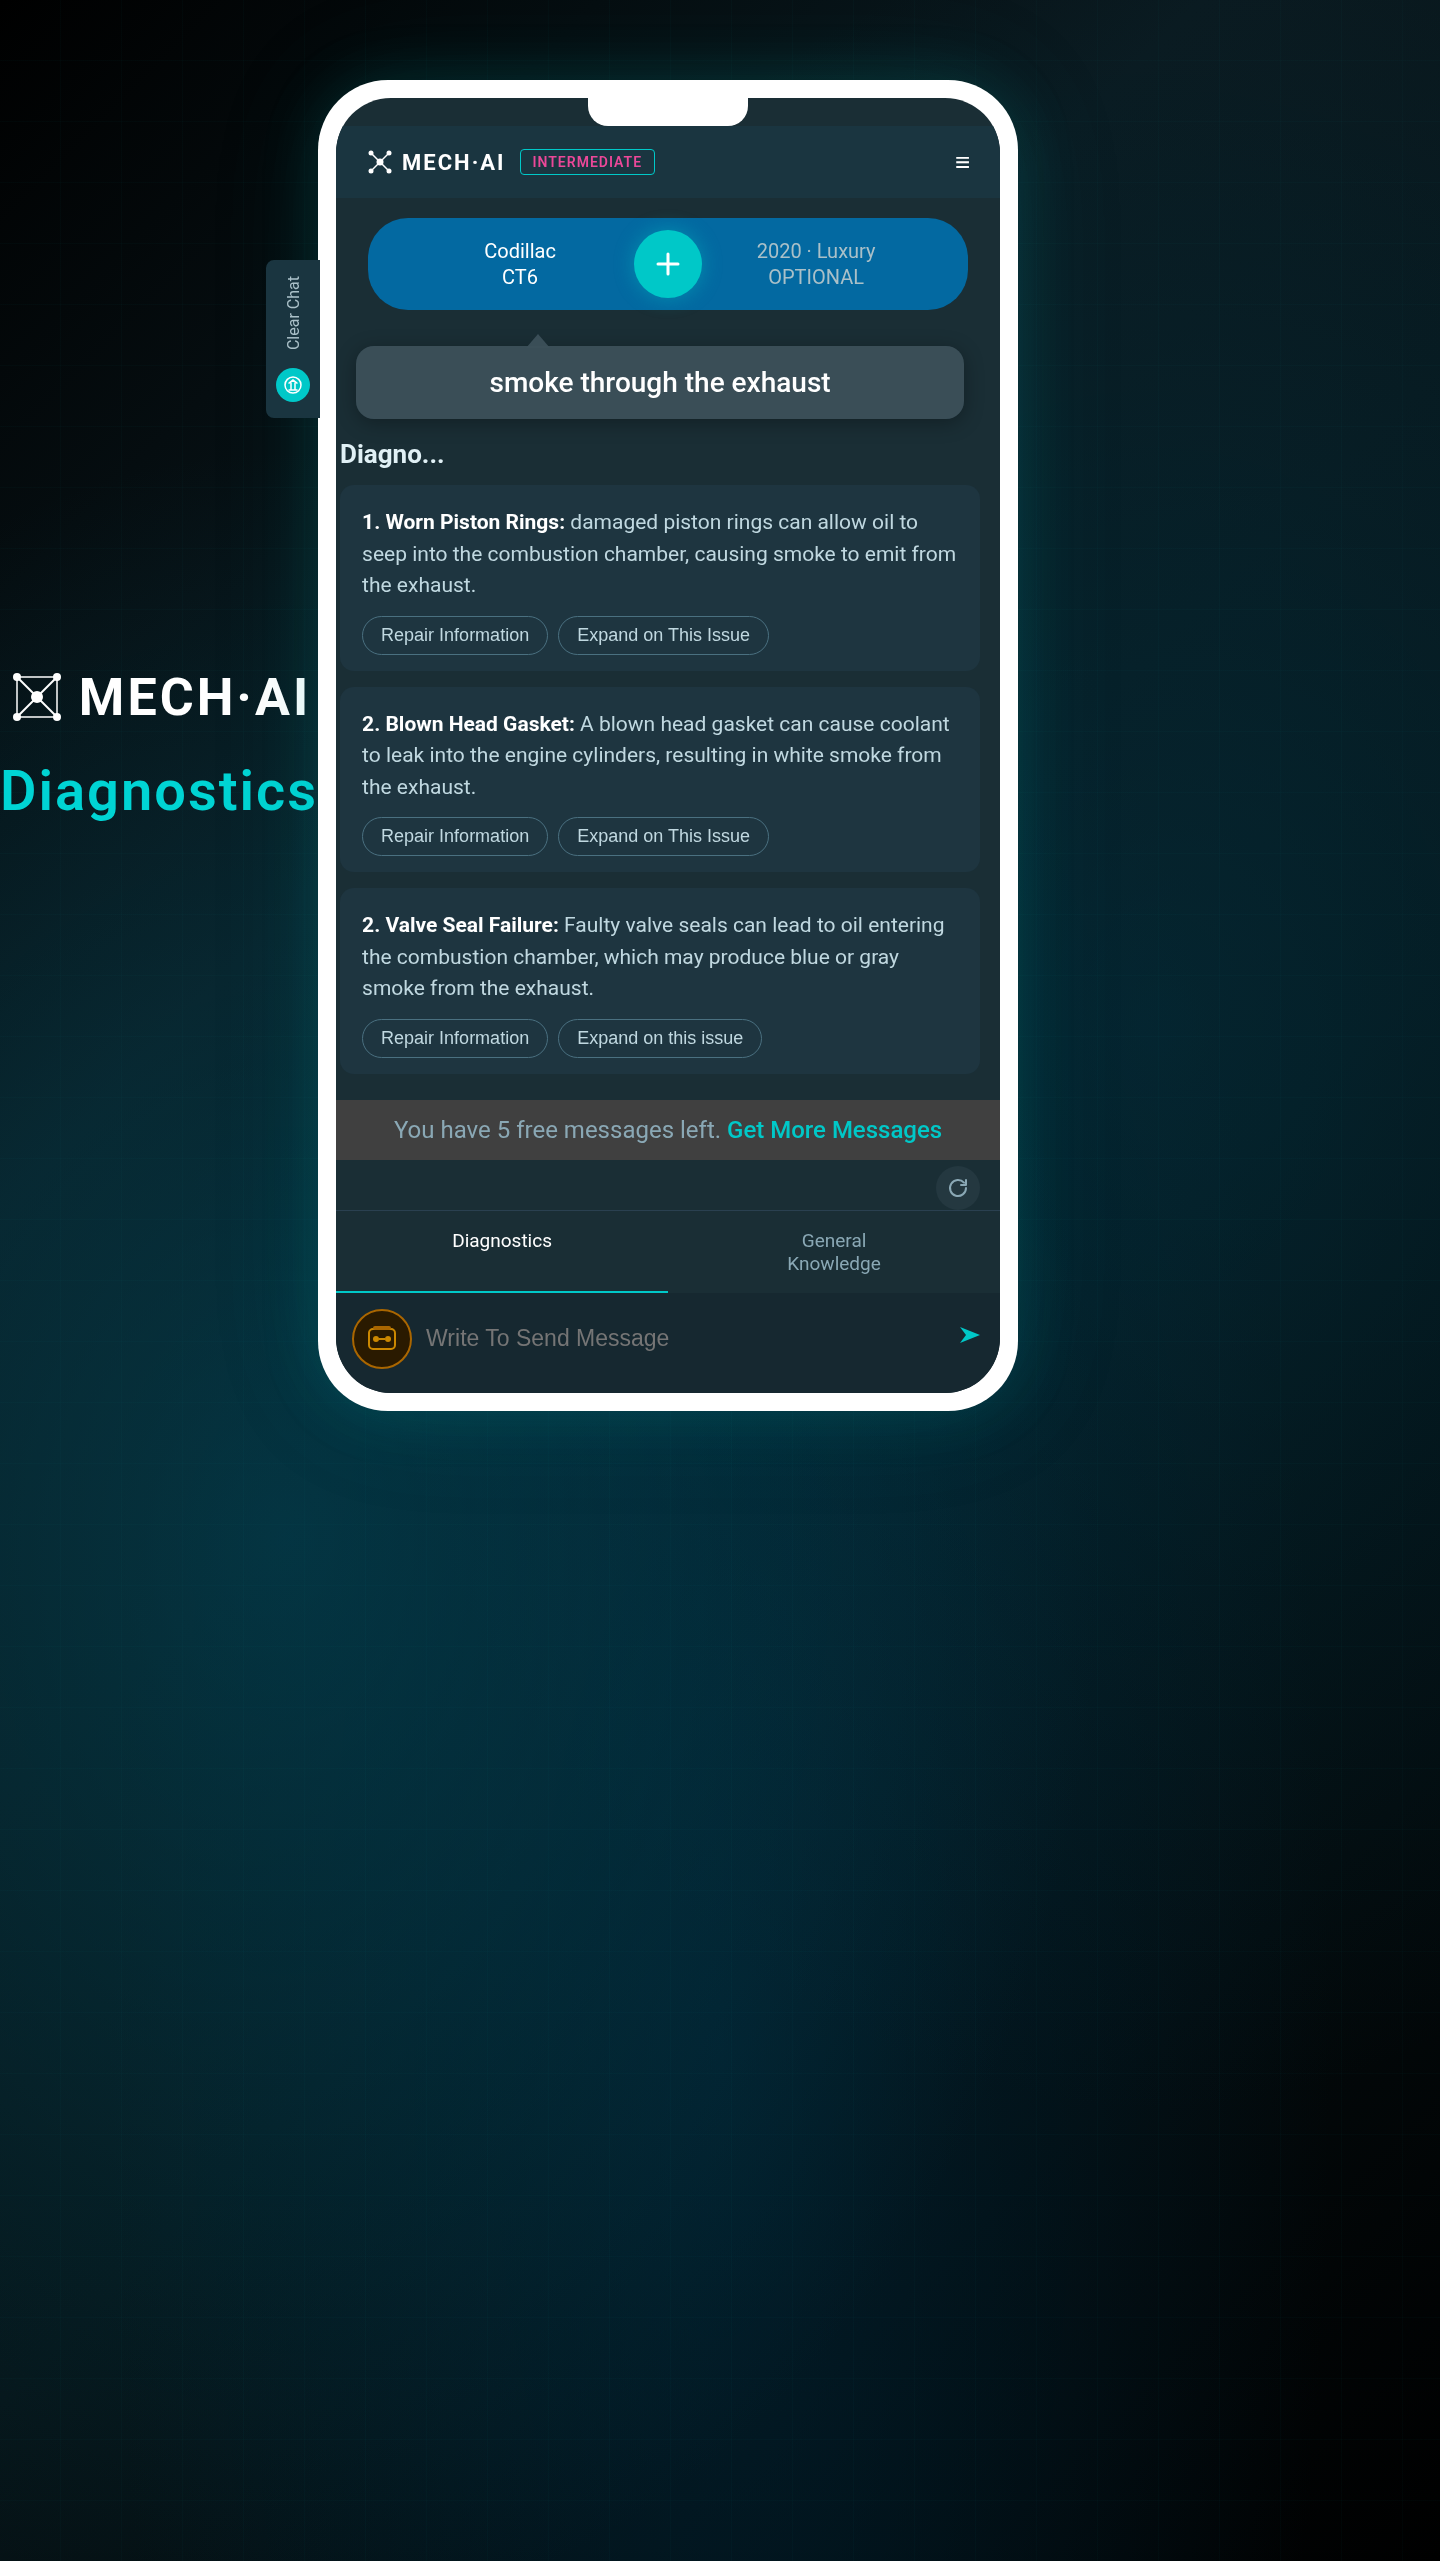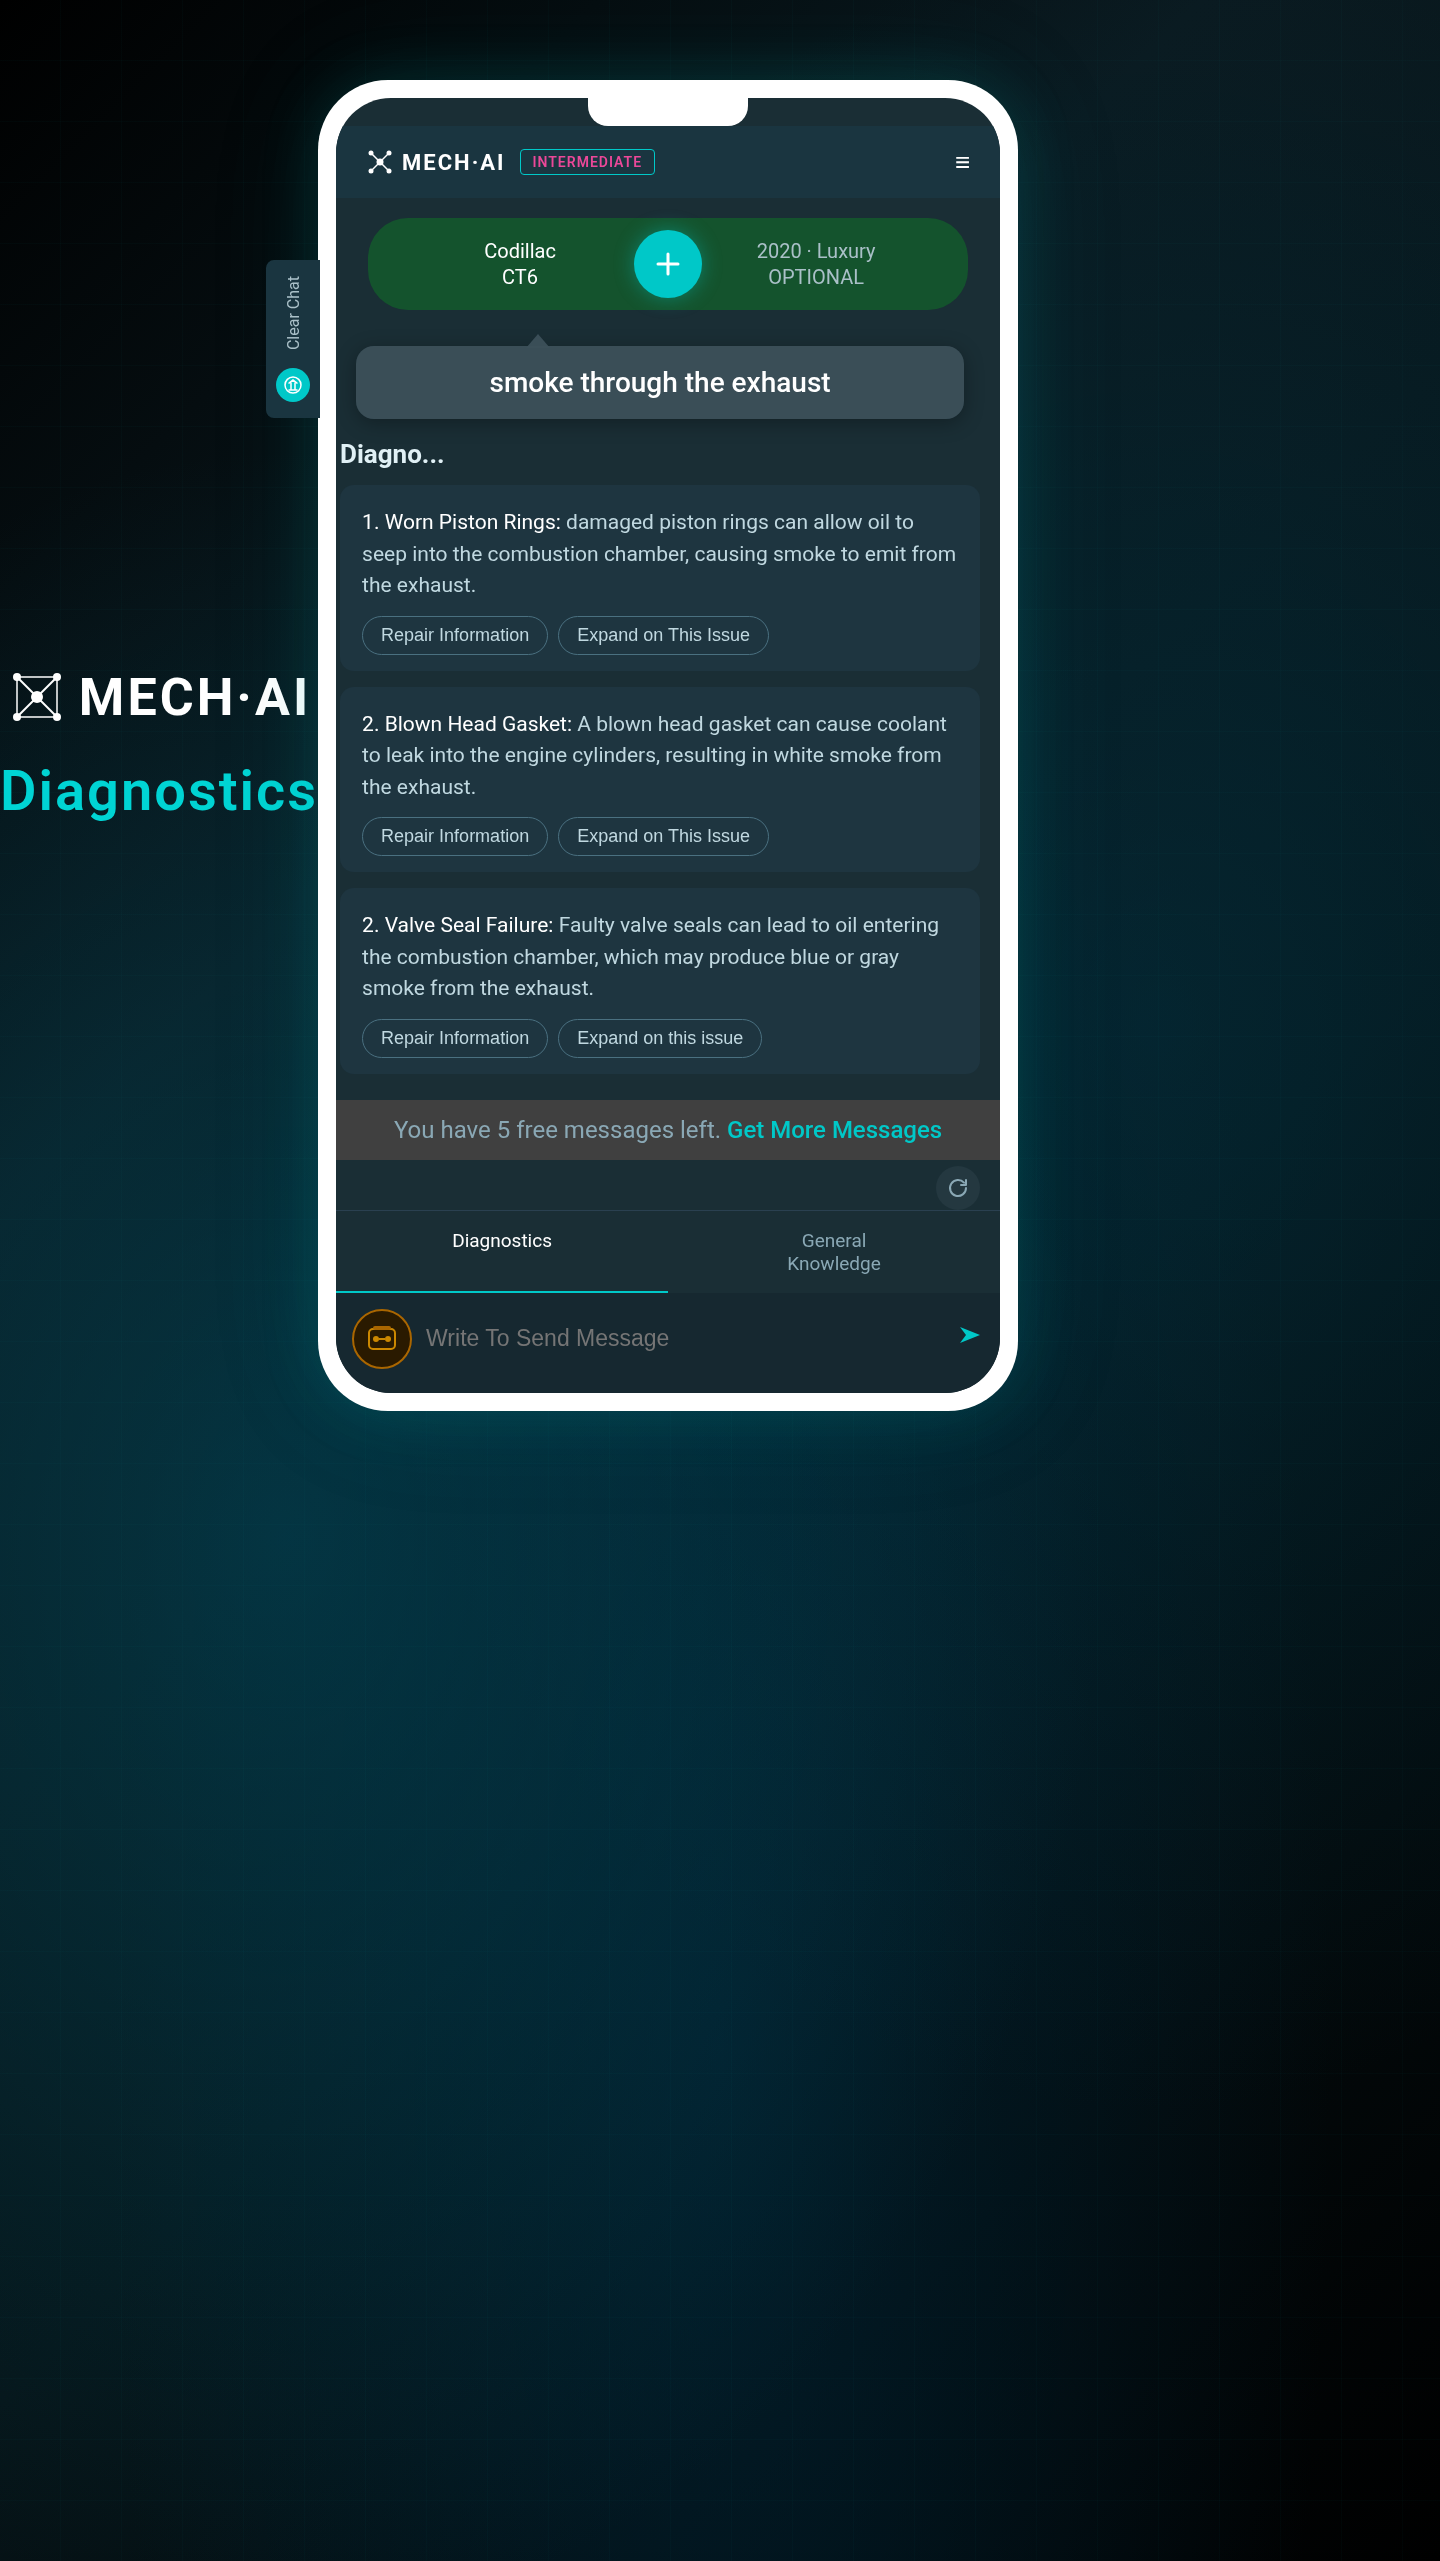--- a/index.html
+++ b/index.html
@@ -155,21 +155,21 @@
     }
 
     .hamburger {
       color: white;
       font-size: 26px;
       line-height: 1;
     }
 
     
     .car-selector {
-      background: #14532d;
+      background: #0369a1;
       margin: 10px 16px;
       border-radius: 40px;
       display: flex;
       align-items: center;
       position: relative;
       padding: 4px;
     }
 
     .car-option {
       flex: 1;
@@ -285,21 +285,21 @@
 
     .diag-card-text {
       color: #c0d8e0;
       font-size: 21px;
       line-height: 1.5;
       margin-bottom: 14px;
     }
 
     .diag-card-text strong {
       color: white;
-      font-weight: 400;
+      font-weight: 700;
     }
 
     .diag-buttons {
       display: flex;
       gap: 10px;
       flex-wrap: wrap;
     }
 
     .diag-btn {
       background: transparent;

